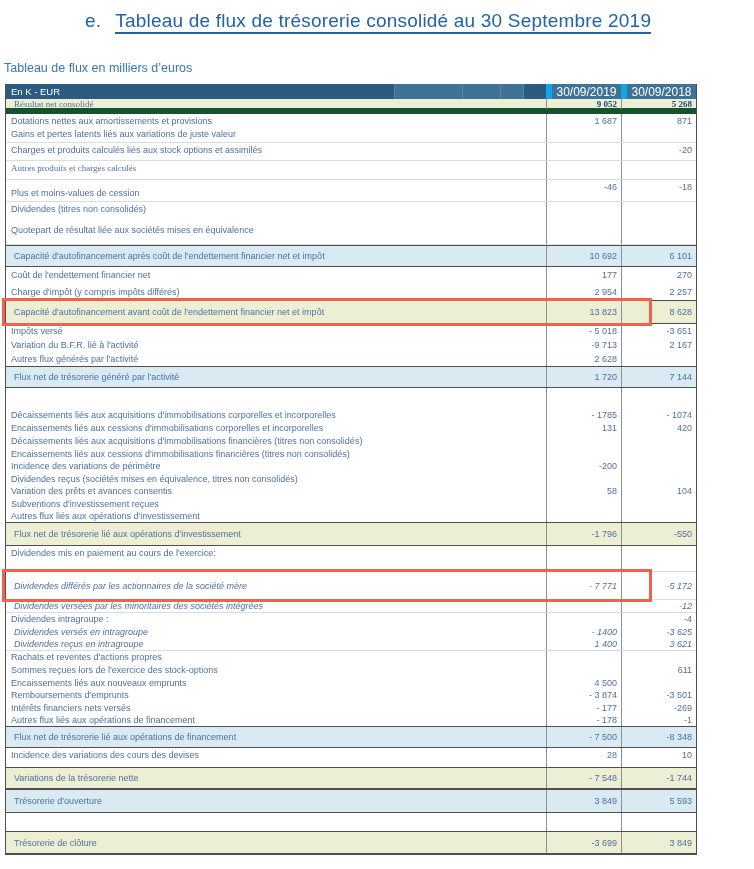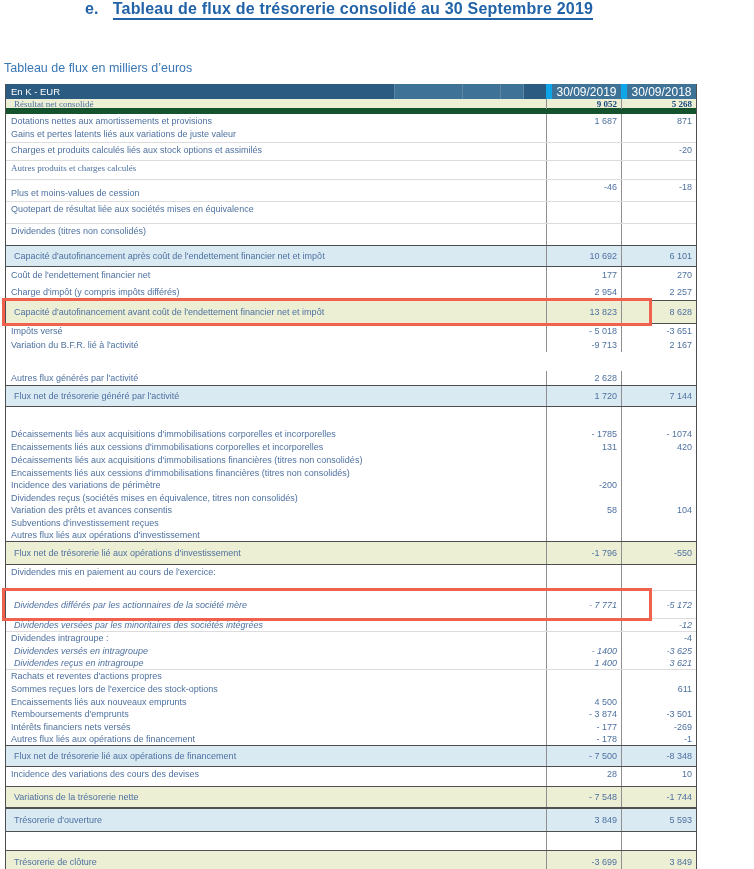--- a/index.html
+++ b/index.html
@@ -1,19 +1,19 @@
 <!DOCTYPE html>
 <html style="--title-blue: #2263a8; --sub-blue: #3876b4; --text-blue: #4e71a0; --bold-blue: #17497e; --hdr-dark: #2b5b80; --hdr-mid: #3e7296; --row-yellow: #edefd4; --row-blue: #daeaf3; --hl-red: #f0614e;"><head>
 <meta charset="utf-8">
 <style>
   html,body{margin:0;padding:0;background:#fff;}
   #page{position:relative;width:754px;height:869px;background:#fff;overflow:hidden;
         font-family:"Liberation Sans",sans-serif;}
   
-  .title{position:absolute;left:85px;top:0;font-size:16px;font-weight:bold;
+  .title{position:absolute;left:85px;top:10px;font-size:19px;font-weight:normal;
          color:var(--title-blue);letter-spacing:0.2px;white-space:nowrap;}
   .title .pfx{margin-right:14px;}
   .title .u{border-bottom:2px solid var(--title-blue);padding-bottom:1px;}
   
   .subtitle{position:absolute;left:4px;top:61px;font-size:12.5px;color:var(--sub-blue);}
   
   #tbl{position:absolute;left:5px;top:84px;width:692px;
        border:1px solid #4f4f4f;border-top:none;box-sizing:border-box;
        font-size:9px;color:var(--text-blue);}
   .row{display:grid;grid-template-columns:540px 75px 75px;box-sizing:border-box;
@@ -100,27 +100,27 @@
         <div class="row sep top" style="height: 19px; font-family: Liberation Serif, serif;">
           <div class="lab">Autres produits et charges calculés</div>
           <div class="v"></div>
           <div class="v"></div>
         </div>
         <div class="row sep lablow" style="height: 22px;">
           <div class="lab">Plus et moins-values de cession</div>
           <div class="v">-46</div>
           <div class="v">-18</div>
         </div>
+        <div class="row top" style="height: 21px;">
+          <div class="lab">Dividendes (titres non consolidés)</div>
+          <div class="v"></div>
+          <div class="v"></div>
+        </div>
         <div class="row sep top" style="height: 22px;">
           <div class="lab">Quotepart de résultat liée aux sociétés mises en équivalence</div>
-          <div class="v"></div>
-          <div class="v"></div>
-        </div>
-        <div class="row top" style="height: 21px;">
-          <div class="lab">Dividendes (titres non consolidés)</div>
           <div class="v"></div>
           <div class="v"></div>
         </div>
         <div class="row tb" style="height: 22px;">
           <div class="lab">Capacité d'autofinancement après coût de l'endettement financier net et impôt</div>
           <div class="v">10 692</div>
           <div class="v">6 101</div>
         </div>
         <div class="row" style="height: 16px;">
           <div class="lab">Coût de l'endettement financier net</div>
@@ -141,21 +141,21 @@
         <div class="row" style="height: 14px;">
           <div class="lab">Impôts versé</div>
           <div class="v">- 5 018</div>
           <div class="v">-3 651</div>
         </div>
         <div class="row" style="height: 14px;">
           <div class="lab">Variation du B.F.R. lié à l'activité</div>
           <div class="v">-9 713</div>
           <div class="v">2 167</div>
         </div>
-        <div class="row" style="height: 14px; margin-top: 19px;">
+        <div class="row" style="height: 14px;">
           <div class="lab">Autres flux générés par l'activité</div>
           <div class="v">2 628</div>
           <div class="v"></div>
         </div>
         <div class="row tb" style="height: 22px;">
           <div class="lab">Flux net de trésorerie généré par l'activité</div>
           <div class="v">1 720</div>
           <div class="v">7 144</div>
         </div>
         <div class="row" style="height: 20px;">

